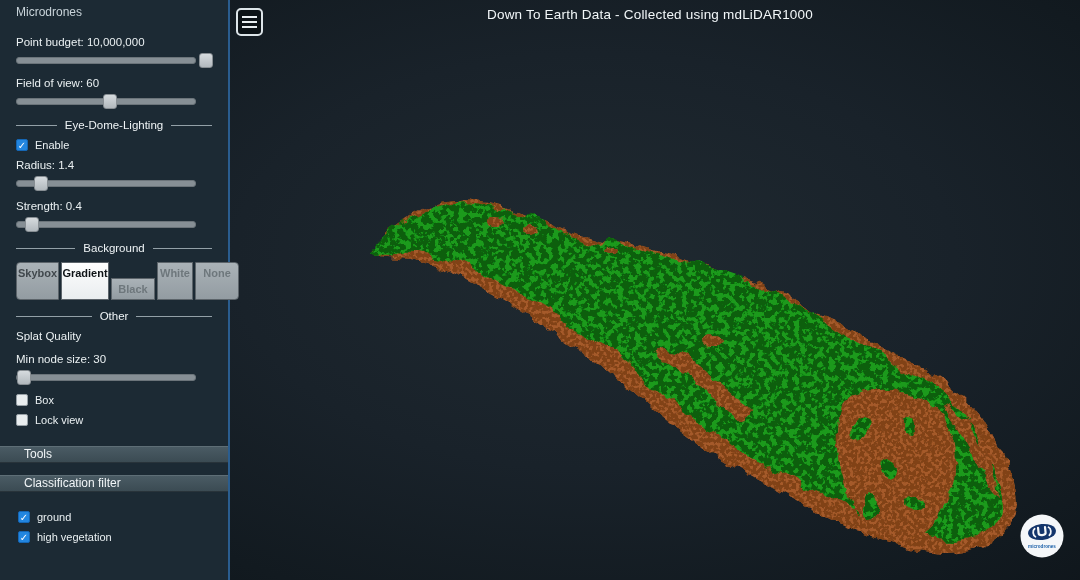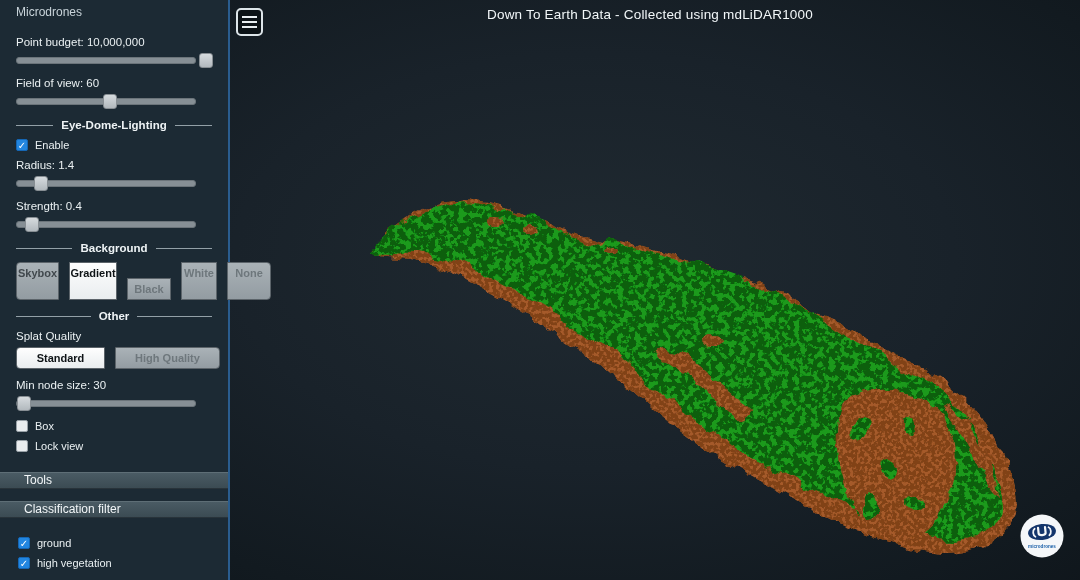--- a/index.html
+++ b/index.html
@@ -57,33 +57,33 @@
   }
   .slider .thumb {
     position:absolute; top:0; width:14px; height:15px;
     background:linear-gradient(#d6dbde,#b2b9be);
     border:1px solid #878e93; border-radius:3px; transform:translateX(-50%);
     cursor:pointer;
   }
 
   .legend-row { display:flex; align-items:center; margin:10px 0 8px 0; }
   .legend-row .line { flex:1; height:0; border-top:1px solid #93a0a7; }
-  .legend-row .legend-text { padding:0 8px; font-weight:bold; font-size:11.5px; color:#eef3f5; }
+  .legend-row .legend-text { padding:0 8px; font-weight:normal; font-size:11.5px; color:#eef3f5; }
 
   .cb-row { display:flex; align-items:center; gap:7px; margin:0 0 8px 0; cursor:pointer; }
   .cb {
     width:12px; height:12px; border-radius:2px; flex:0 0 auto;
     background:#e9edef; border:1px solid #98a1a7;
     font-size:10px; line-height:11px; text-align:center; color:#fff;
   }
   .cb.checked { background:#2286e0; border-color:#1566b4; }
   .cb.checked::after { content:"✓"; font-weight:bold; }
   .cb-label { color:#eaf0f2; }
 
-  .btnrow { display:flex; gap:10px; margin:0 0 4px 0; }
+  .btnrow { display:flex; gap:2px; margin:0 0 4px 0; }
   .btn {
     background:linear-gradient(#aab2b7,#939ca2); color:#41484d;
     border:1px solid #5c646a; font-weight:bold; font-size:11px;
     padding:4px 0; text-align:center; cursor:pointer; flex:0 0 auto;
   }
   .btn.dim { color:#6e777c; }
   .btn.selected { background:linear-gradient(#fefefe,#e9edef); color:#0e1316; }
   .btnrow .btn:first-child { border-radius:4px 0 0 4px; }
   .btnrow .btn:last-child { border-radius:0 4px 4px 0; }
 
@@ -249,24 +249,20 @@
       <div class="btn dim">None</div>
     </div>
 
     <div class="legend-row">
       <div class="line"></div>
       <span class="legend-text">Other</span>
       <div class="line"></div>
     </div>
 
     <span class="ctl-label">Splat Quality</span>
-    <div class="btnrow splat-row">
-      <div class="btn selected">Standard</div>
-      <div class="btn dim">High Quality</div>
-    </div>
 
     <div class="gap-sm"></div>
     <span class="ctl-label">Min node size: 30</span>
     <div class="slider">
       <div class="track"></div>
       <div class="thumb" style="left:4%"></div>
     </div>
 
     <div class="cb-row">
       <span class="cb"></span>

